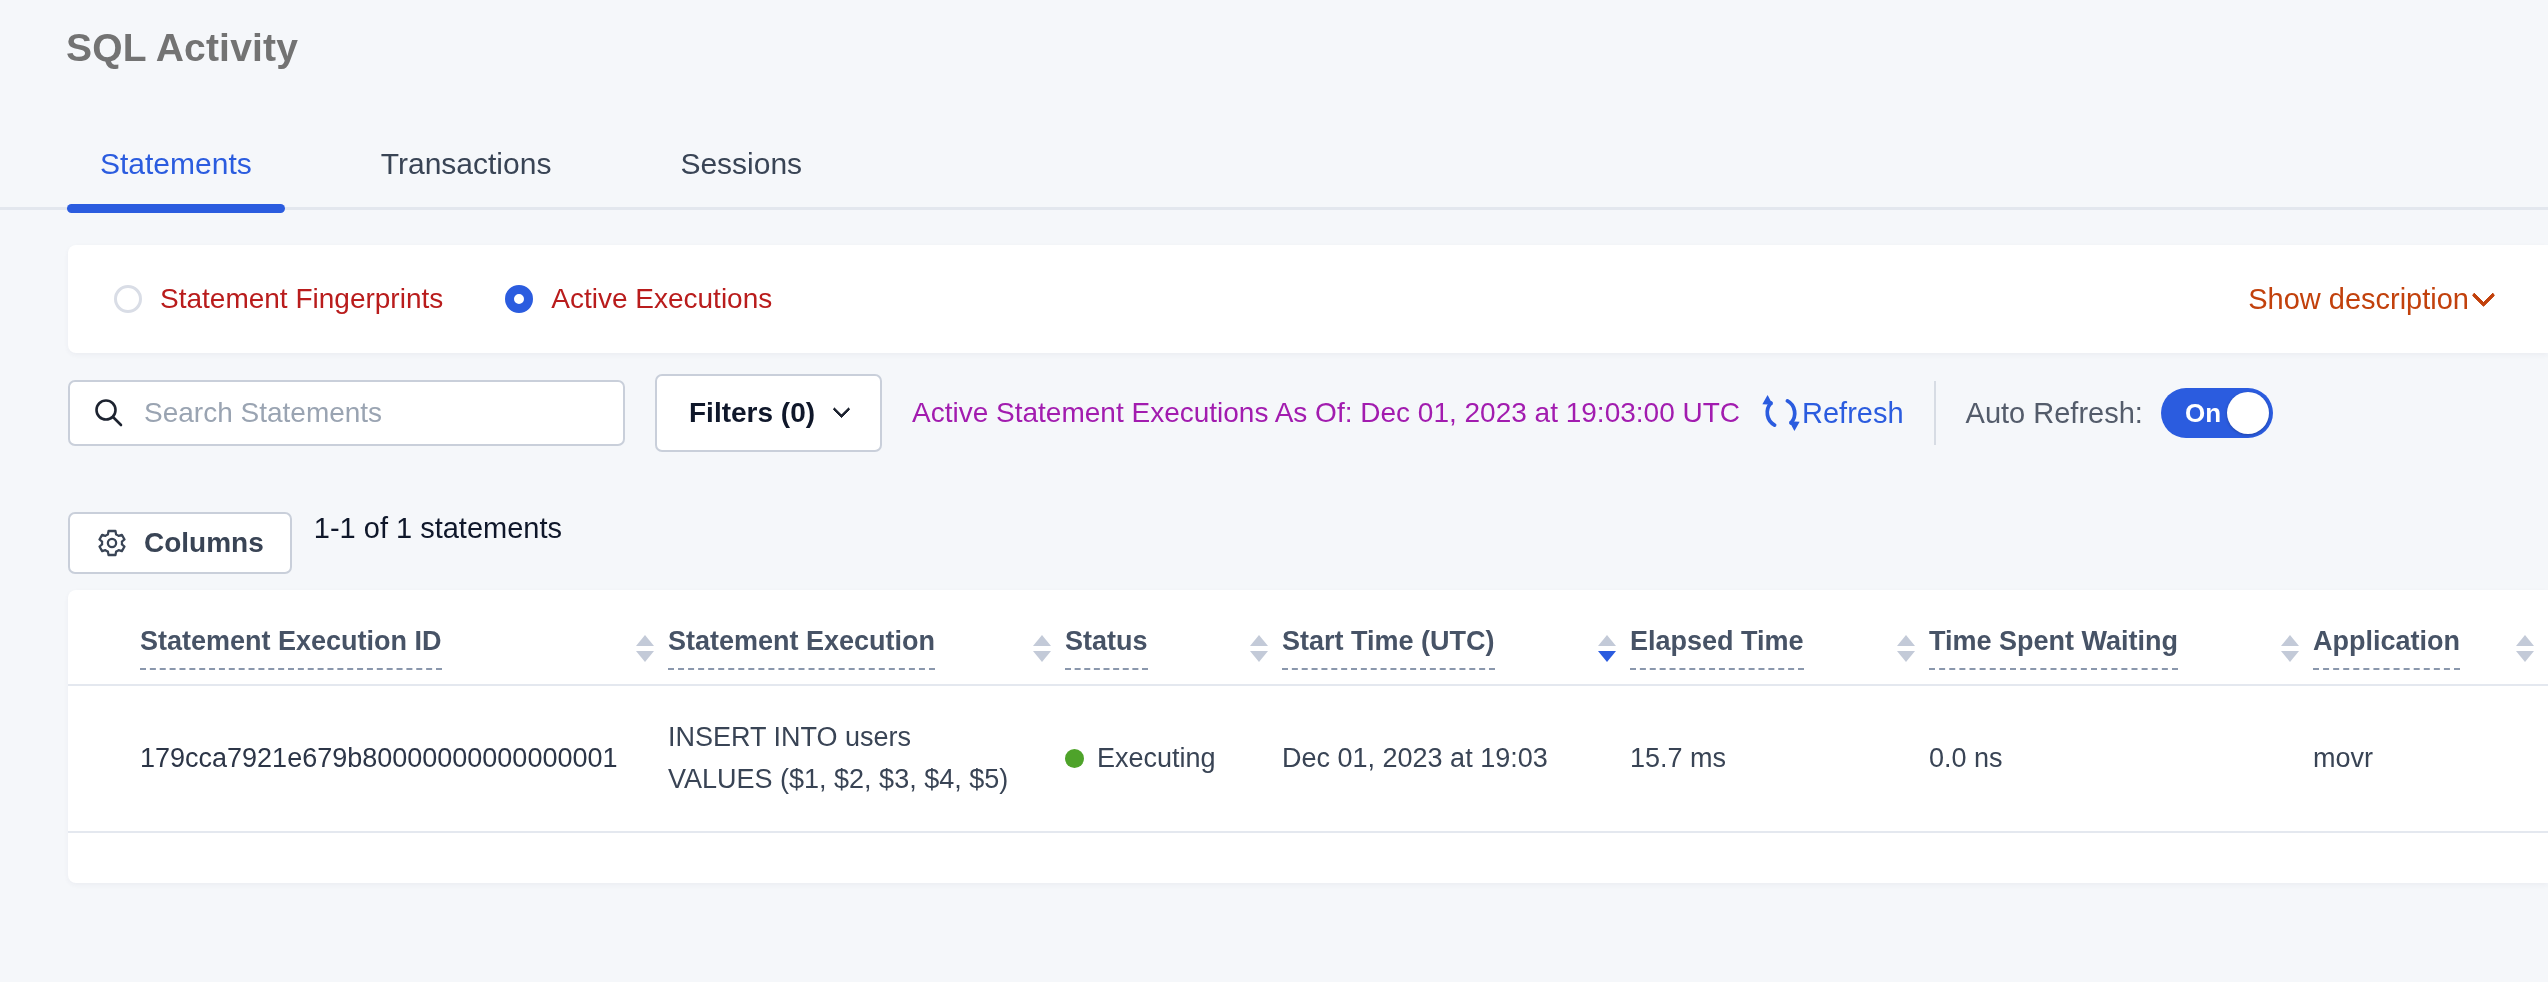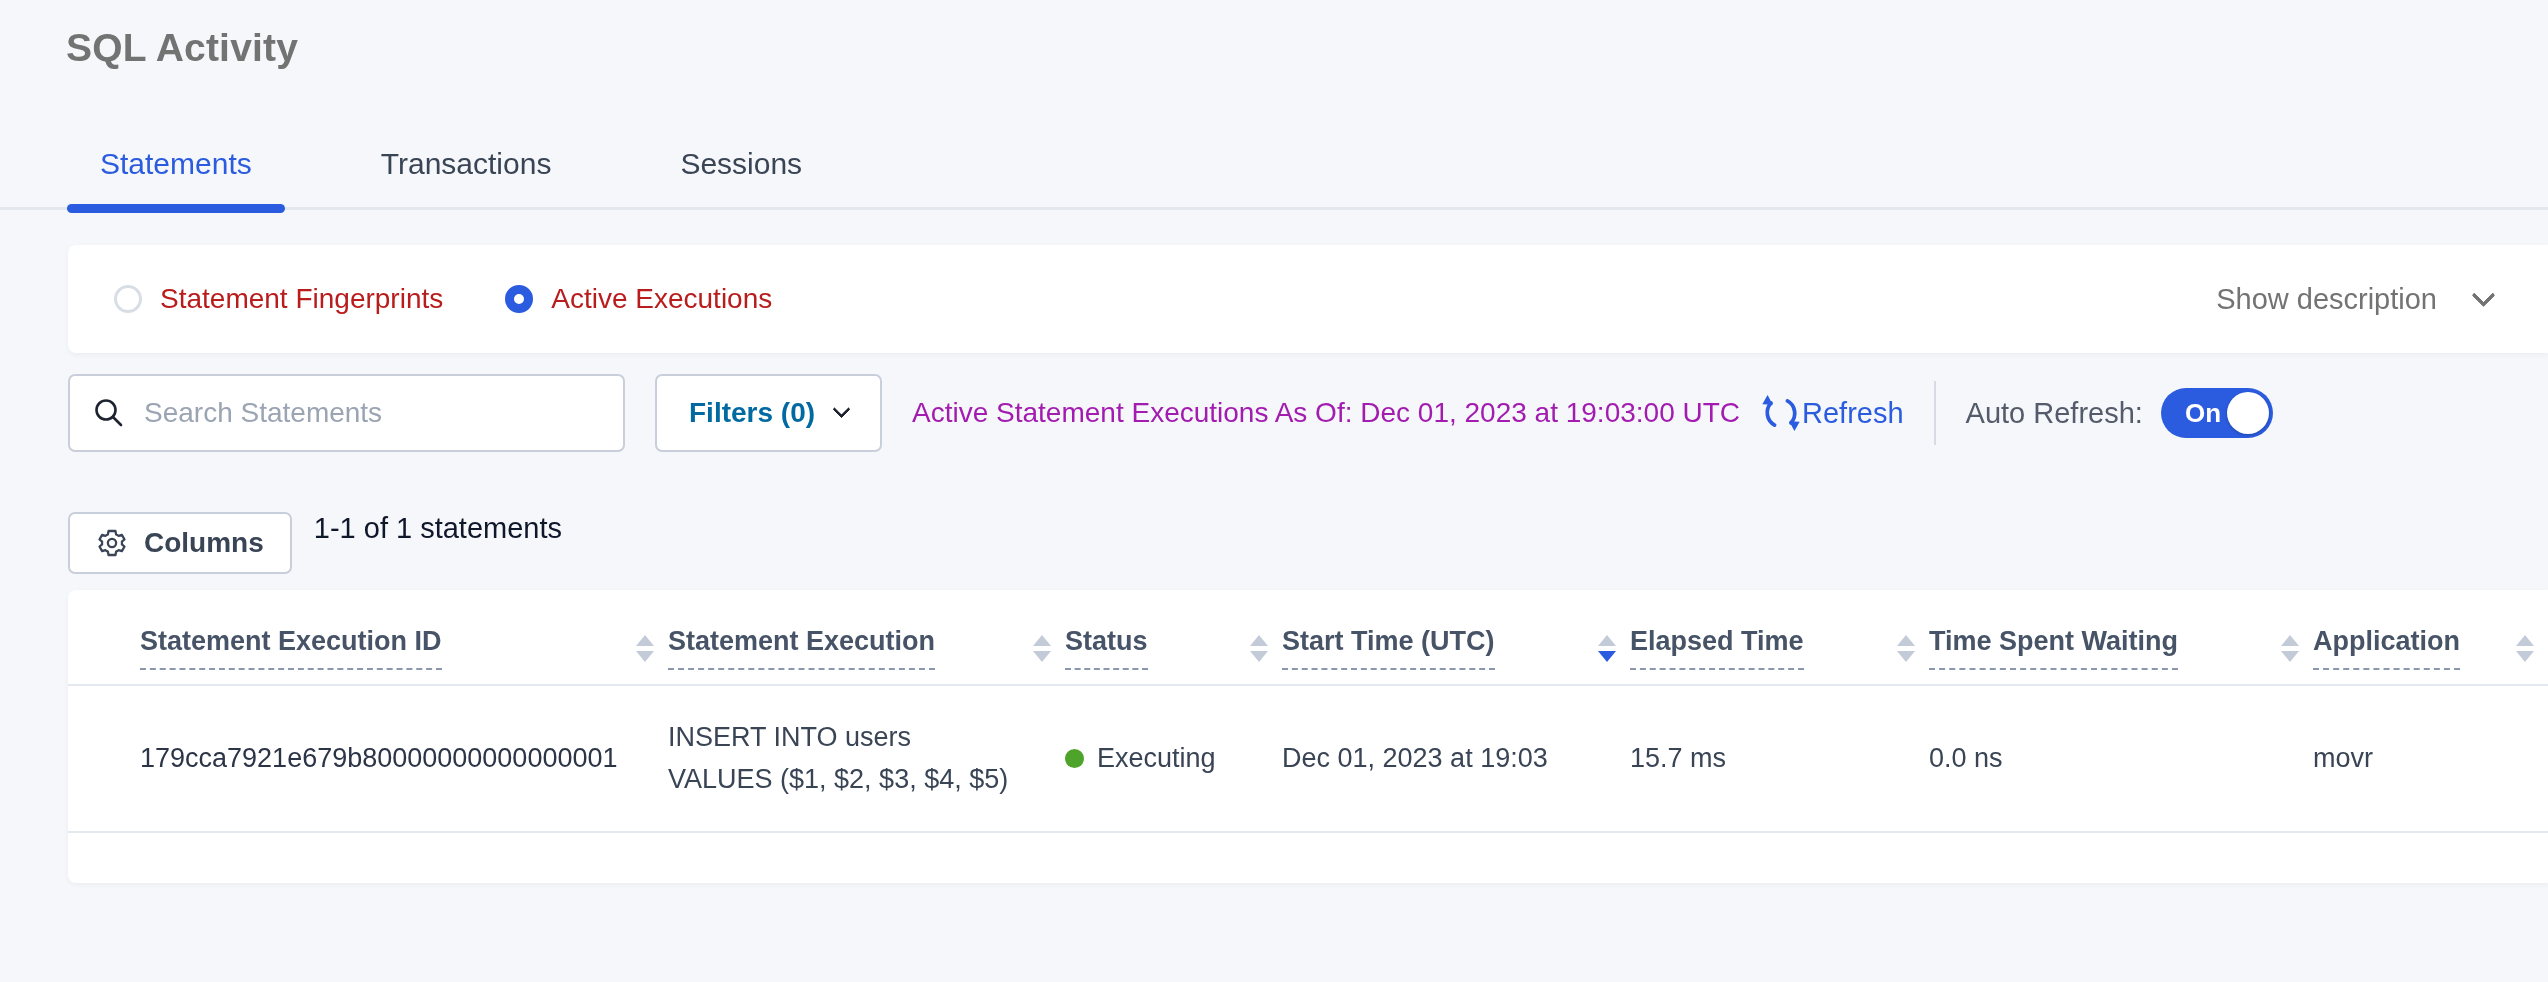--- a/index.html
+++ b/index.html
@@ -43,47 +43,47 @@
   .radio-option { display:flex; align-items:center; margin-right:62px; cursor:pointer; }
   .radio-circle {
     width:28px; height:28px; border-radius:50%;
     border:3px solid #d9dde6; background:#fff; margin-right:18px; flex:none;
   }
   .radio-option.selected .radio-circle { border:9px solid var(--accent); }
   .radio-label { font-size:28px; color:#b91c1c; }
 
   .show-desc {
     position:absolute; right:56px; top:0; bottom:0;
-    display:flex; align-items:center; gap:38px;
-    font-size:29px; color:#737373; cursor:pointer;
+    display:flex; align-items:center; gap:6px;
+    font-size:29px; color:#c2410c; cursor:pointer;
   }
   .chev {
     display:inline-block; width:17px; height:17px;
     border-right:4.5px solid currentColor; border-bottom:4.5px solid currentColor;
     transform:rotate(45deg) translate(-3px,-3px); border-radius:2px;
   }
   .chev.small { width:13px; height:13px; border-width:3.5px; }
 
   
   .controls { position:absolute; left:68px; right:0; top:374px; height:78px; display:flex; align-items:center; }
   .search-box {
-    width:557px; height:78px; background:#fff; border:2px solid #c9cfda; border-radius:7px;
+    width:557px; height:66px; background:#fff; border:2px solid #c9cfda; border-radius:7px;
     display:flex; align-items:center; padding:0 22px; flex:none;
   }
   .search-box input {
     border:none; outline:none; flex:1; font-size:28px; margin-left:18px;
     font-family:inherit; color:#394455; background:transparent;
   }
   .search-box input::placeholder { color:#9aa4b2; }
   .filters-btn {
     margin-left:30px; height:78px; padding:0 32px; background:#fff;
     border:2px solid #c9cfda; border-radius:7px;
     display:flex; align-items:center; gap:20px; cursor:pointer; flex:none;
   }
-  .filters-btn .label { font-size:28px; font-weight:700; color:#0369a1; }
+  .filters-btn .label { font-size:28px; font-weight:700; color:#0f172a; }
   .filters-btn .chev { color:#1d2330; }
   .asof { margin-left:30px; font-size:28px; color:#a21caf; white-space:nowrap; }
   .refresh { margin-left:20px; display:flex; align-items:center; gap:0; cursor:pointer; flex:none; }
   .refresh .label { font-size:29px; color:var(--accent); }
   .v-divider { width:2px; height:64px; background:#d7dce4; margin:0 30px; flex:none; }
   .auto-refresh-label { font-size:29px; color:#545c6b; white-space:nowrap; }
   .toggle {
     margin-left:18px; width:112px; height:50px; border-radius:25px;
     background:var(--accent); position:relative; cursor:pointer; flex:none;
   }

